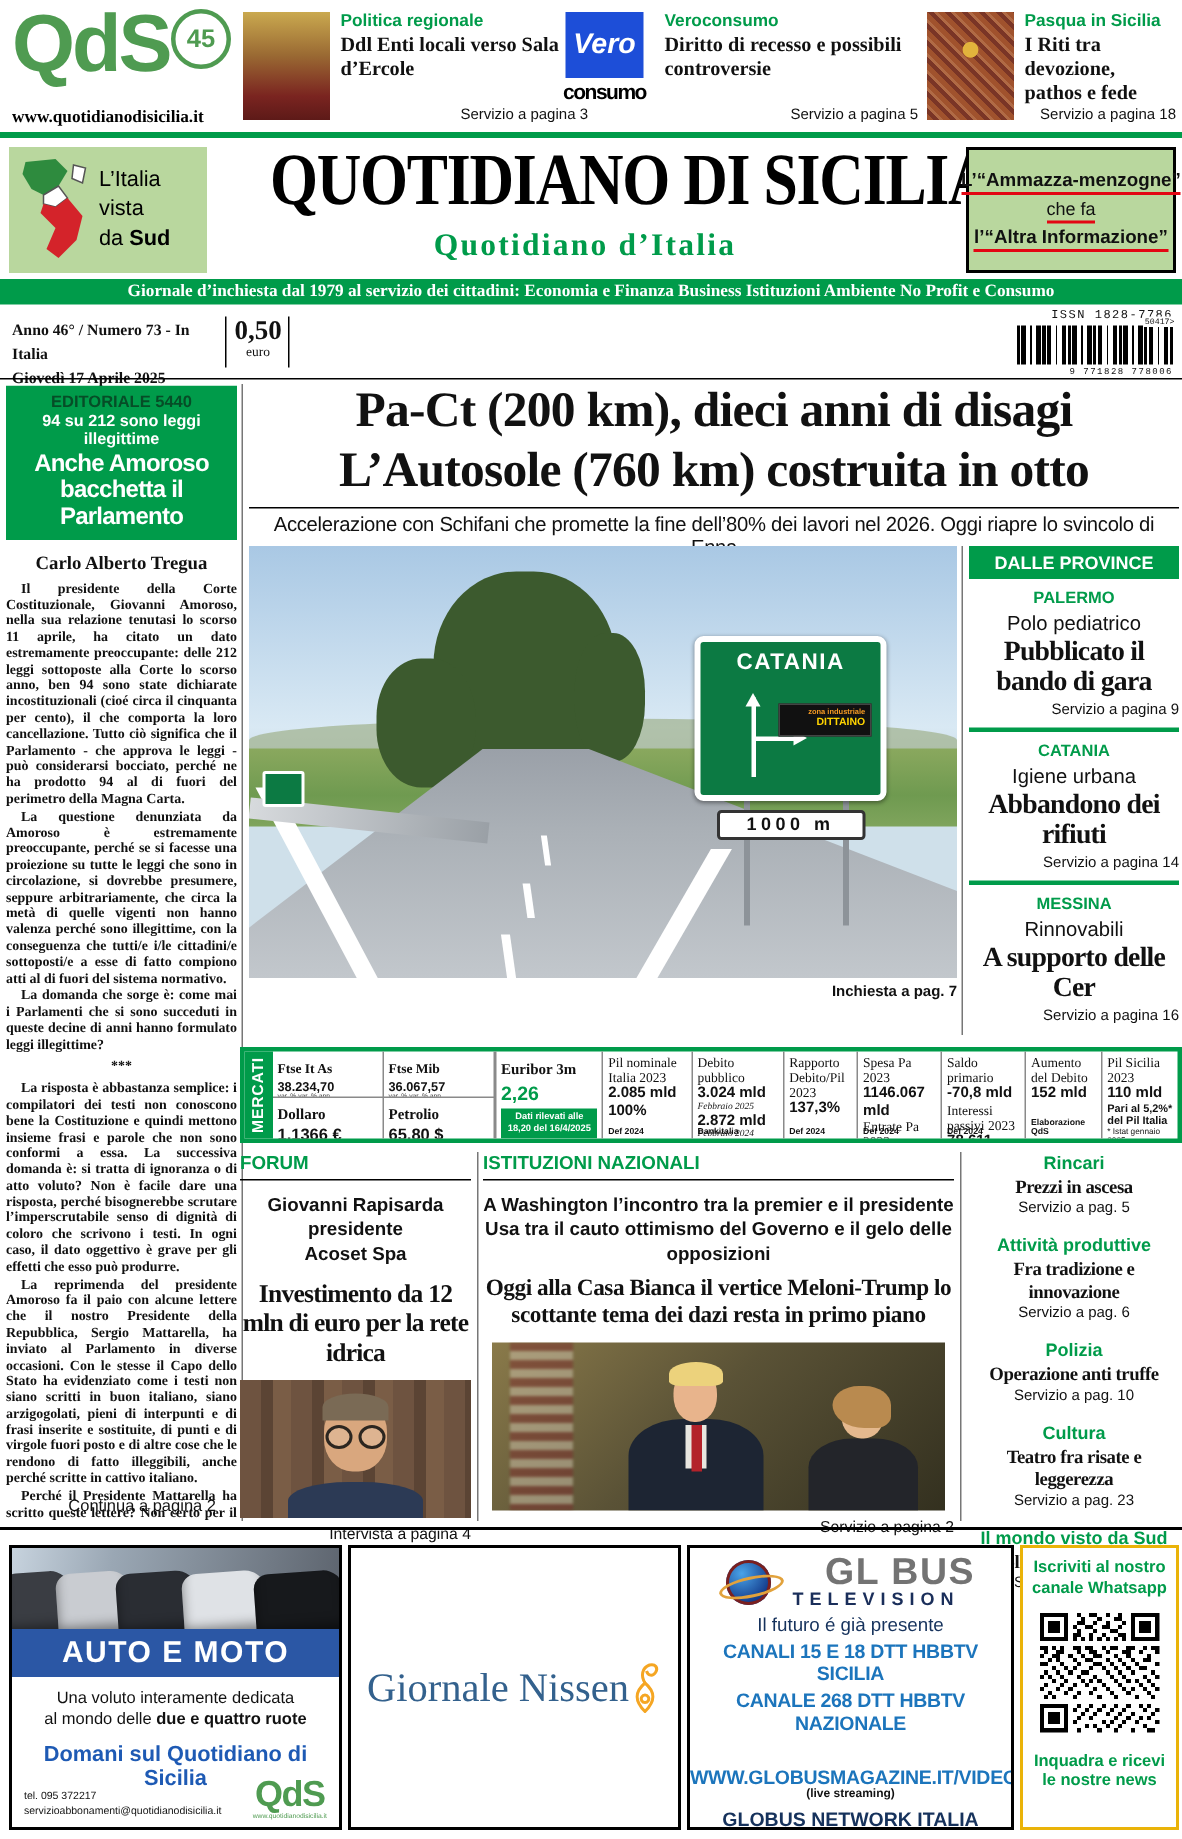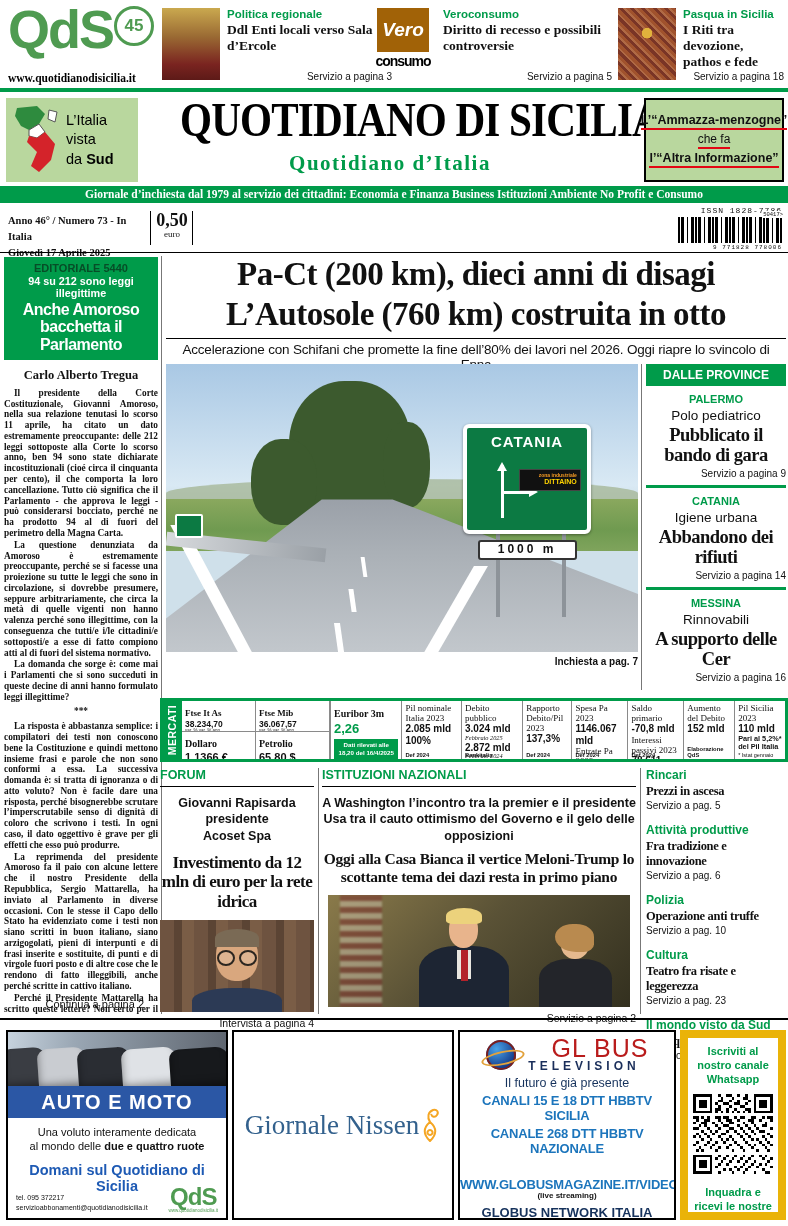--- a/index.html
+++ b/index.html
@@ -13,21 +13,21 @@
              color:#4f9b51;font-weight:bold;font-size:17px;display:flex;align-items:center;justify-content:center;background:#fff;}
   .qds-url{position:absolute;left:0;bottom:2px;font-family:"Liberation Serif",serif;font-weight:bold;font-size:11.5px;color:#000;}
   .teaser{position:absolute;top:8px;height:74px;display:flex;gap:7px;}
   .t1{left:162px;width:230px;} .t2{left:370px;width:242px;} .t3{left:618px;width:166px;}
   .thumb{width:58px;height:72px;flex:0 0 auto;}
   .thumb.parl{background:linear-gradient(180deg,#caa94f 0%,#9a6a33 40%,#7a2420 78%,#5d1a18 100%);}
   .thumb.crowd{background:
       radial-gradient(circle at 50% 35%, #e2b33c 0 9%, transparent 10%),
       repeating-linear-gradient(45deg,#a0522d 0 3px,#7a3526 3px 6px,#b06a45 6px 8px);}
   .vero-logo{width:66px;flex:0 0 auto;text-align:center;}
-  .vero-top{width:52px;height:44px;background:#a16207;color:#fff;font-weight:bold;font-size:19px;
+  .vero-top{width:52px;height:44px;background:#1d4ed8;color:#fff;font-weight:bold;font-size:19px;
             display:flex;align-items:center;justify-content:center;margin:0 auto;font-style:italic;}
   .vero-bot{font-size:14px;font-weight:bold;letter-spacing:-1px;color:#000;margin-top:1px;}
   .teaser .txt{display:flex;flex-direction:column;flex:1;}
   .teaser .kick{color:#009b4a;font-weight:bold;font-size:11.5px;}
   .teaser .ttl{font-family:"Liberation Serif",serif;font-weight:bold;font-size:13.5px;line-height:1.18;margin-top:2px;}
   .teaser .pg{margin-top:auto;text-align:right;font-size:10px;}
   .green-rule{position:absolute;left:0;top:88px;width:788px;height:4px;background:#009b4a;}
   
   .mast-left{position:absolute;left:6px;top:98px;width:132px;height:84px;background:#b9d79e;
              display:flex;align-items:center;gap:5px;padding:3px 5px;box-sizing:border-box;}
@@ -166,21 +166,21 @@
   .ip-t-body{position:absolute;left:0;bottom:0;width:100%;height:62%;background:#1d2533;border-radius:40% 40% 0 0;}
   .ip-t-shirt{position:absolute;left:42%;bottom:28%;width:16%;height:30%;background:#e8e6e0;}
   .ip-t-tie{position:absolute;left:47%;bottom:26%;width:7%;height:32%;background:#b3222a;}
   .ip-t-head{position:absolute;left:34%;top:4%;width:32%;height:36%;background:#e8b48c;border-radius:48%;}
   .ip-t-hair{position:absolute;left:30%;top:0;width:40%;height:16%;background:#ecd27c;border-radius:50% 50% 20% 20%;}
   .ip-meloni{position:absolute;right:6%;bottom:0;width:24%;height:74%;}
   .ip-m-body{position:absolute;left:0;bottom:0;width:100%;height:58%;background:#23252a;border-radius:40% 40% 0 0;}
   .ip-m-head{position:absolute;left:30%;top:6%;width:38%;height:36%;background:#e5b98e;border-radius:48%;}
   .ip-m-hair{position:absolute;left:22%;top:0;width:54%;height:34%;background:#b98a4f;border-radius:50% 50% 30% 60%;}
   .ist-page{text-align:right;font-size:10.5px;margin-top:5px;}
-  .briefs{position:absolute;left:646px;top:768px;width:140px;text-align:left;}
+  .briefs{position:absolute;left:646px;top:768px;width:140px;text-align:center;}
   .brief{margin-bottom:12px;}
   .brief-kick{color:#009b4a;font-weight:bold;font-size:12px;}
   .brief-title{font-family:"Liberation Serif",serif;font-weight:bold;font-size:12.5px;letter-spacing:-.3px;margin-top:2px;}
   .brief-page{font-size:10px;margin-top:1px;}
   .bottom-rule{position:absolute;left:0;top:1018px;width:788px;height:2px;background:#000;}
   
   .ad{position:absolute;top:1030px;height:190px;border:2px solid #000;box-sizing:border-box;background:#fff;overflow:hidden;}
   .ad1{left:6px;width:222px;}
   .ad1-photo{height:54px;position:relative;background:linear-gradient(100deg,#c7d3de 0%,#9aa7b4 30%,#5c636d 100%);overflow:hidden;}
   .car{position:absolute;bottom:-6px;height:44px;border-radius:10px 14px 0 0;transform:rotate(-4deg);box-shadow:inset 0 -8px 8px rgba(0,0,0,.45);}
@@ -194,28 +194,28 @@
   .ad1-qds .big{font-weight:bold;font-size:24px;letter-spacing:-1px;line-height:.9;}
   .ad1-qds .tiny{font-size:4.5px;}
   .ad2{left:232px;width:222px;display:flex;align-items:center;justify-content:center;}
   .nissen{color:#33618d;font-family:"Liberation Serif",serif;font-size:27px;display:flex;align-items:center;}
   .ad3{left:458px;width:218px;text-align:center;padding-top:5px;}
   .globus-row{display:flex;align-items:center;justify-content:center;gap:4px;}
   .globus-ball{width:30px;height:30px;border-radius:50%;background:radial-gradient(circle at 35% 30%,#4aa3e8,#123a8a 70%);
                position:relative;flex:0 0 auto;box-shadow:0 0 0 2px #7a1f1f inset;}
   .globus-ball:after{content:"";position:absolute;left:-5px;top:11px;width:40px;height:10px;border:2px solid #e2a23c;
                      border-radius:50%;transform:rotate(-12deg);}
-  .globus-big{font-weight:normal;font-size:25px;color:#b91c1c;letter-spacing:1px;line-height:.95;margin-left:32px;}
+  .globus-big{font-weight:bold;font-size:25px;color:#737373;letter-spacing:1px;line-height:.95;margin-left:32px;}
   .globus-tv{font-weight:bold;font-size:12px;color:#1a2e5a;letter-spacing:4px;margin-top:-2px;}
   .globus-tag{font-size:12.5px;color:#16325c;margin-top:3px;}
   .g-blue{color:#1c75bc;font-weight:bold;font-size:13px;margin-top:3px;letter-spacing:-.2px;}
   .g-small{font-size:8px;font-weight:bold;line-height:1;}
   .g-navy{color:#16325c;font-weight:bold;font-size:13px;margin-top:5px;}
   .g-black{font-size:9px;font-weight:bold;margin-top:6px;}
-  .ad4{left:680px;width:106px;border:8px solid #eab308;text-align:center;padding:7px 3px;}
+  .ad4{left:680px;width:106px;border:2px solid #eab308;text-align:center;padding:7px 3px;}
   .wa-txt{color:#009b4a;font-weight:bold;font-size:11px;line-height:1.25;}
   .qr{width:80px;height:80px;margin:8px auto;}
 </style>
 </head>
 <body>
 
 <div id="page">
 
   <div class="qds-logo">
     <div class="qds-text">QdS</div>

